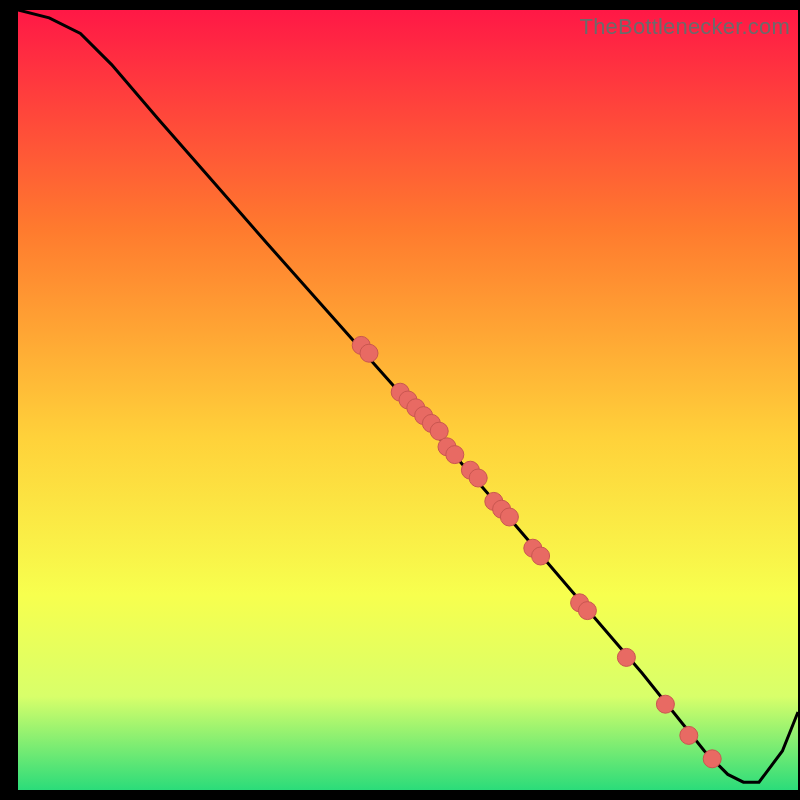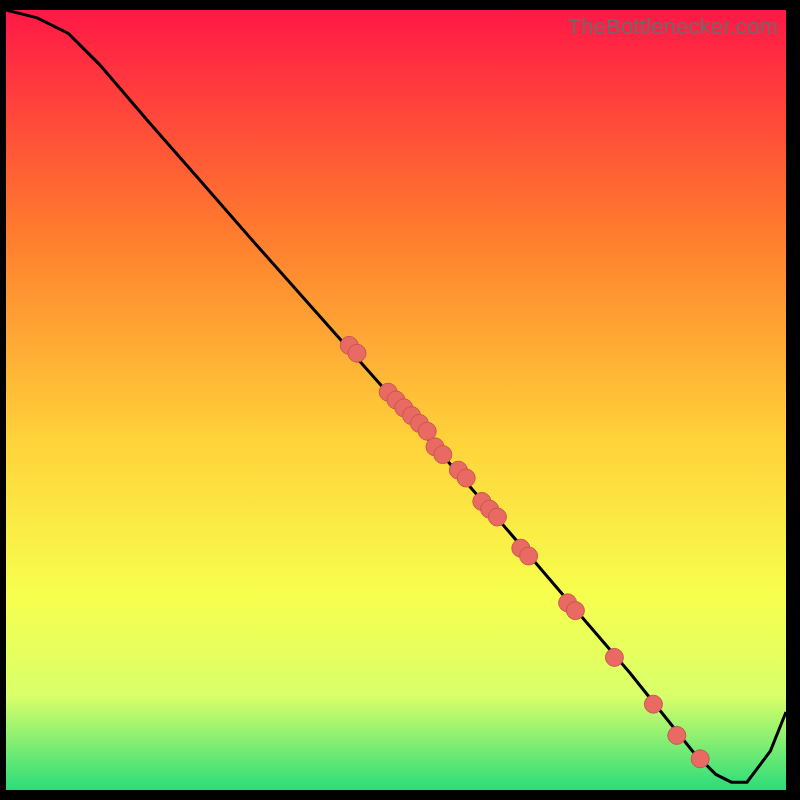--- a/index.html
+++ b/index.html
@@ -6,21 +6,21 @@
     margin: 0;
     padding: 0;
     width: 800px;
     height: 800px;
     background: #000;
     overflow: hidden;
     font-family: Arial, Helvetica, sans-serif;
   }
   .frame {
     position: absolute;
-    left: 6px;
+    left: 18px;
     top: 10px;
     width: 780px;
     height: 684px;
     background: #bef264;
   }
   .plot {
     position: absolute;
     left: 0;
     top: 0;
     width: 780px;

